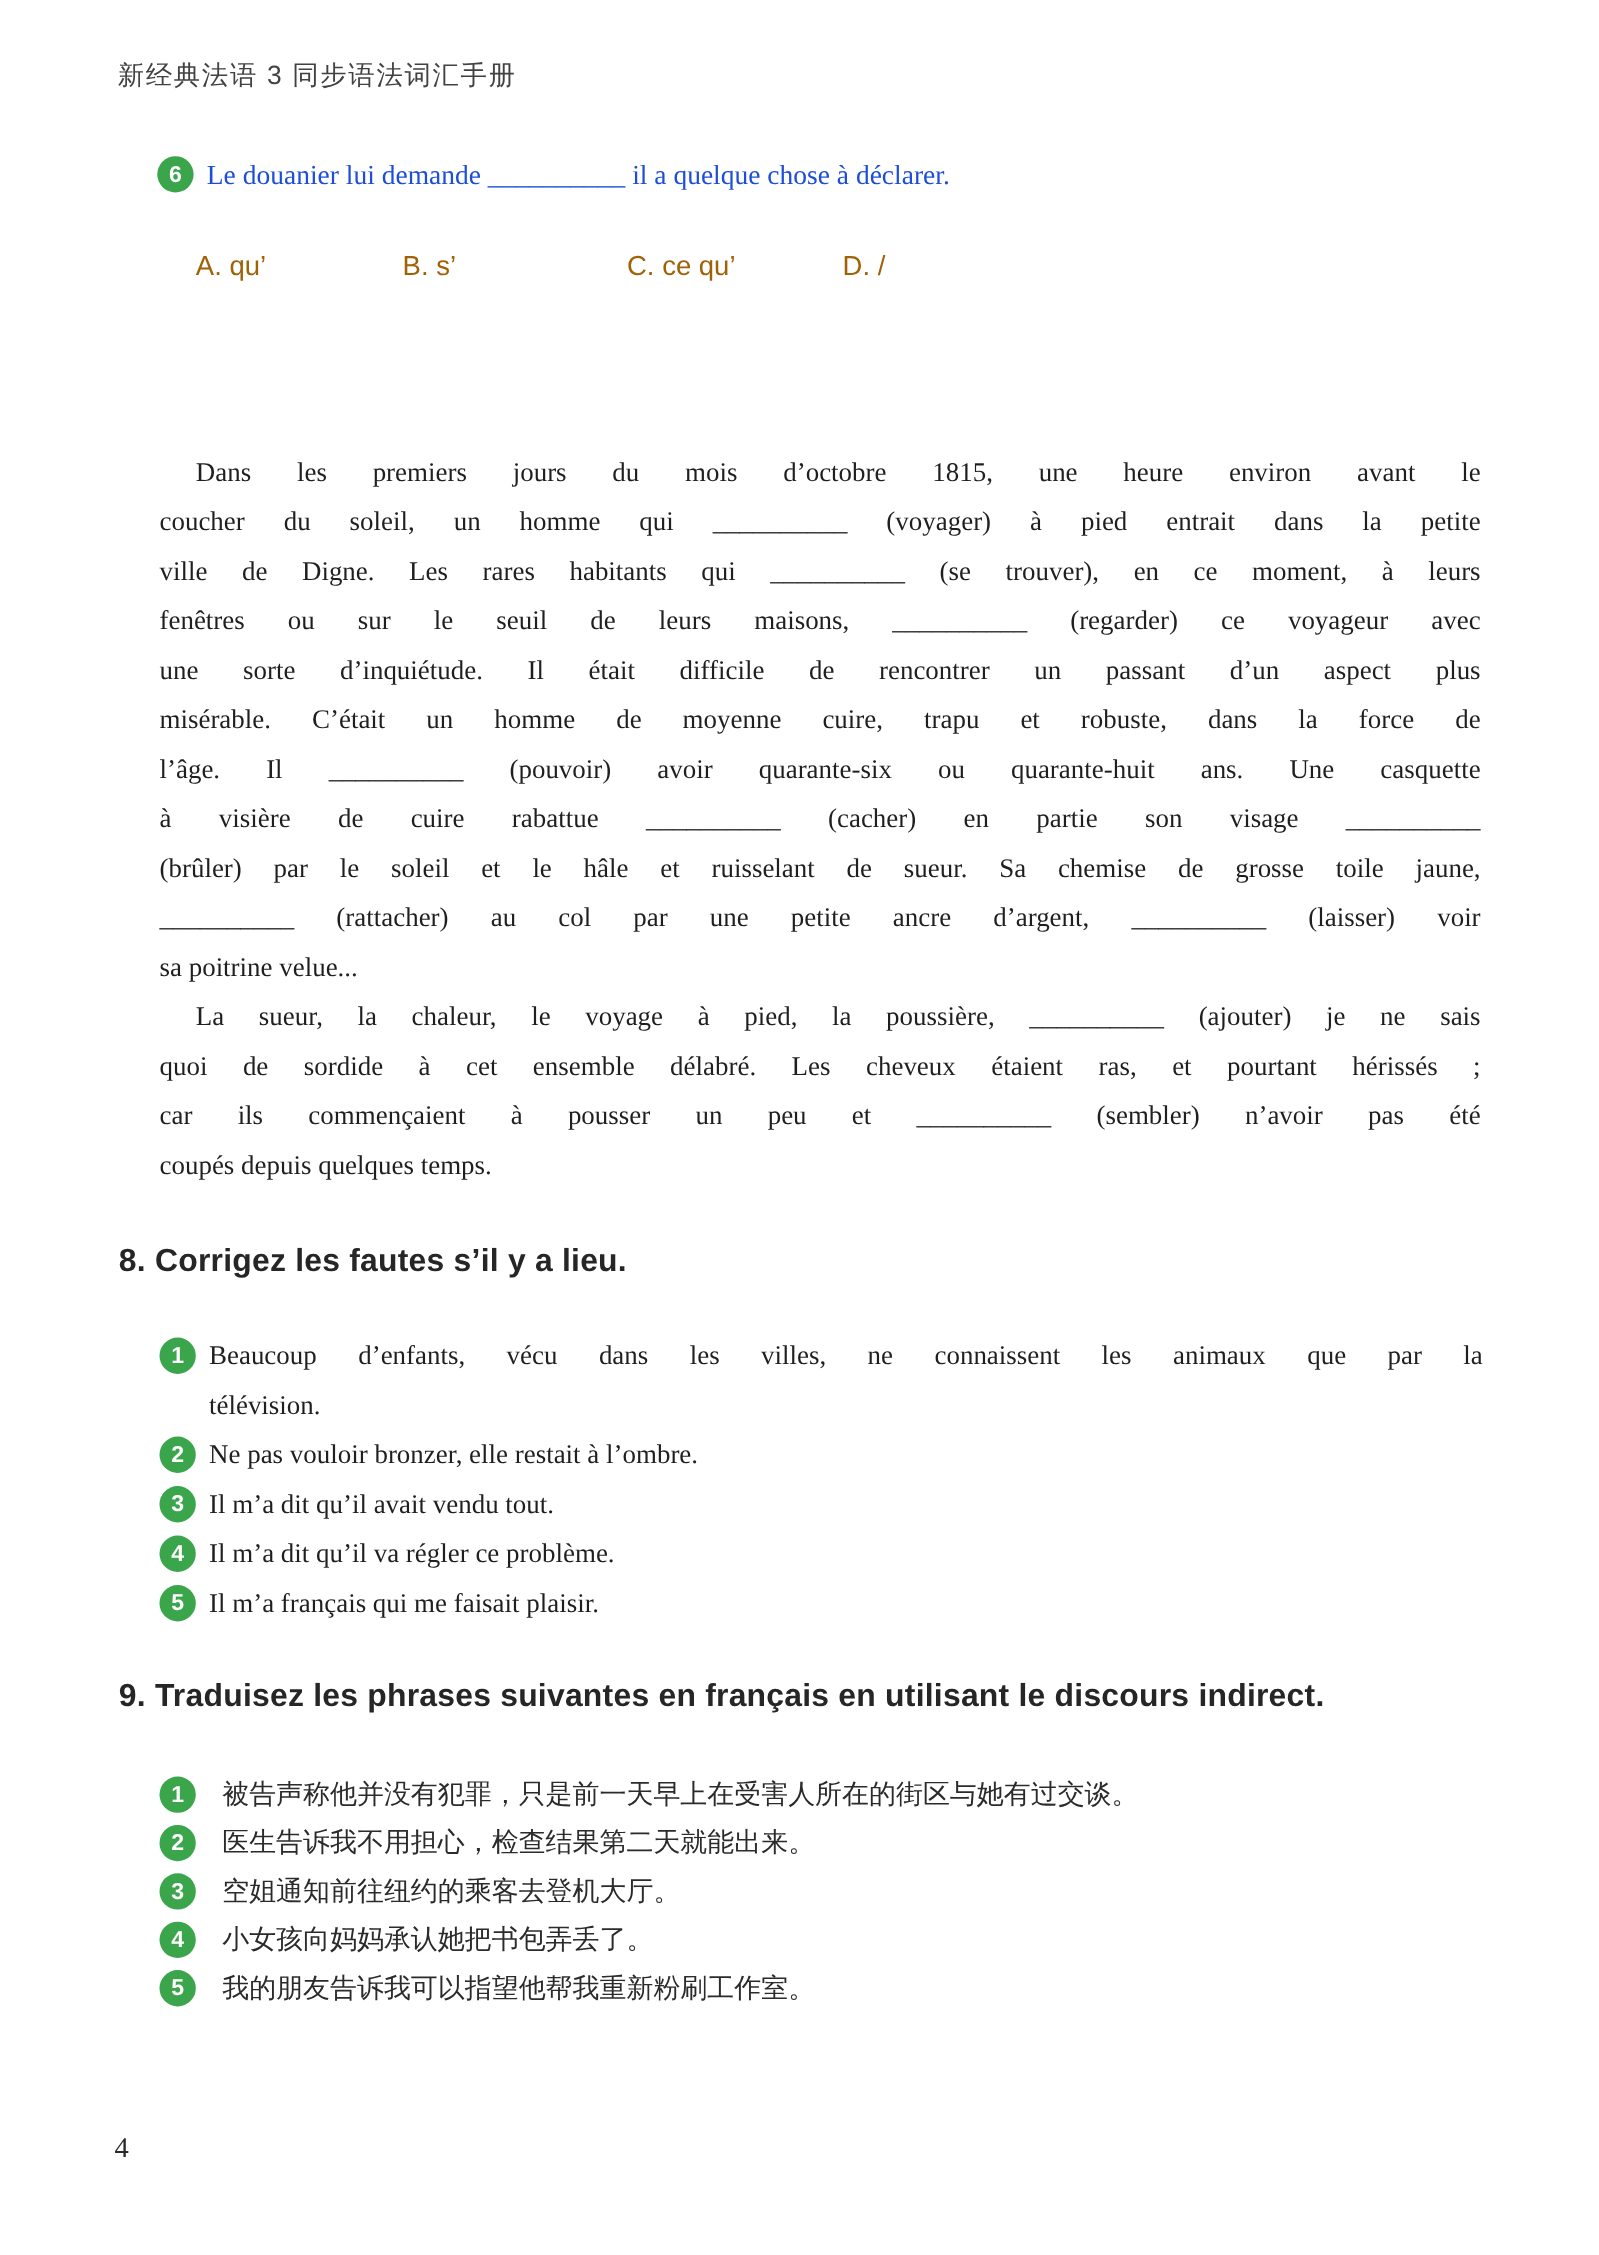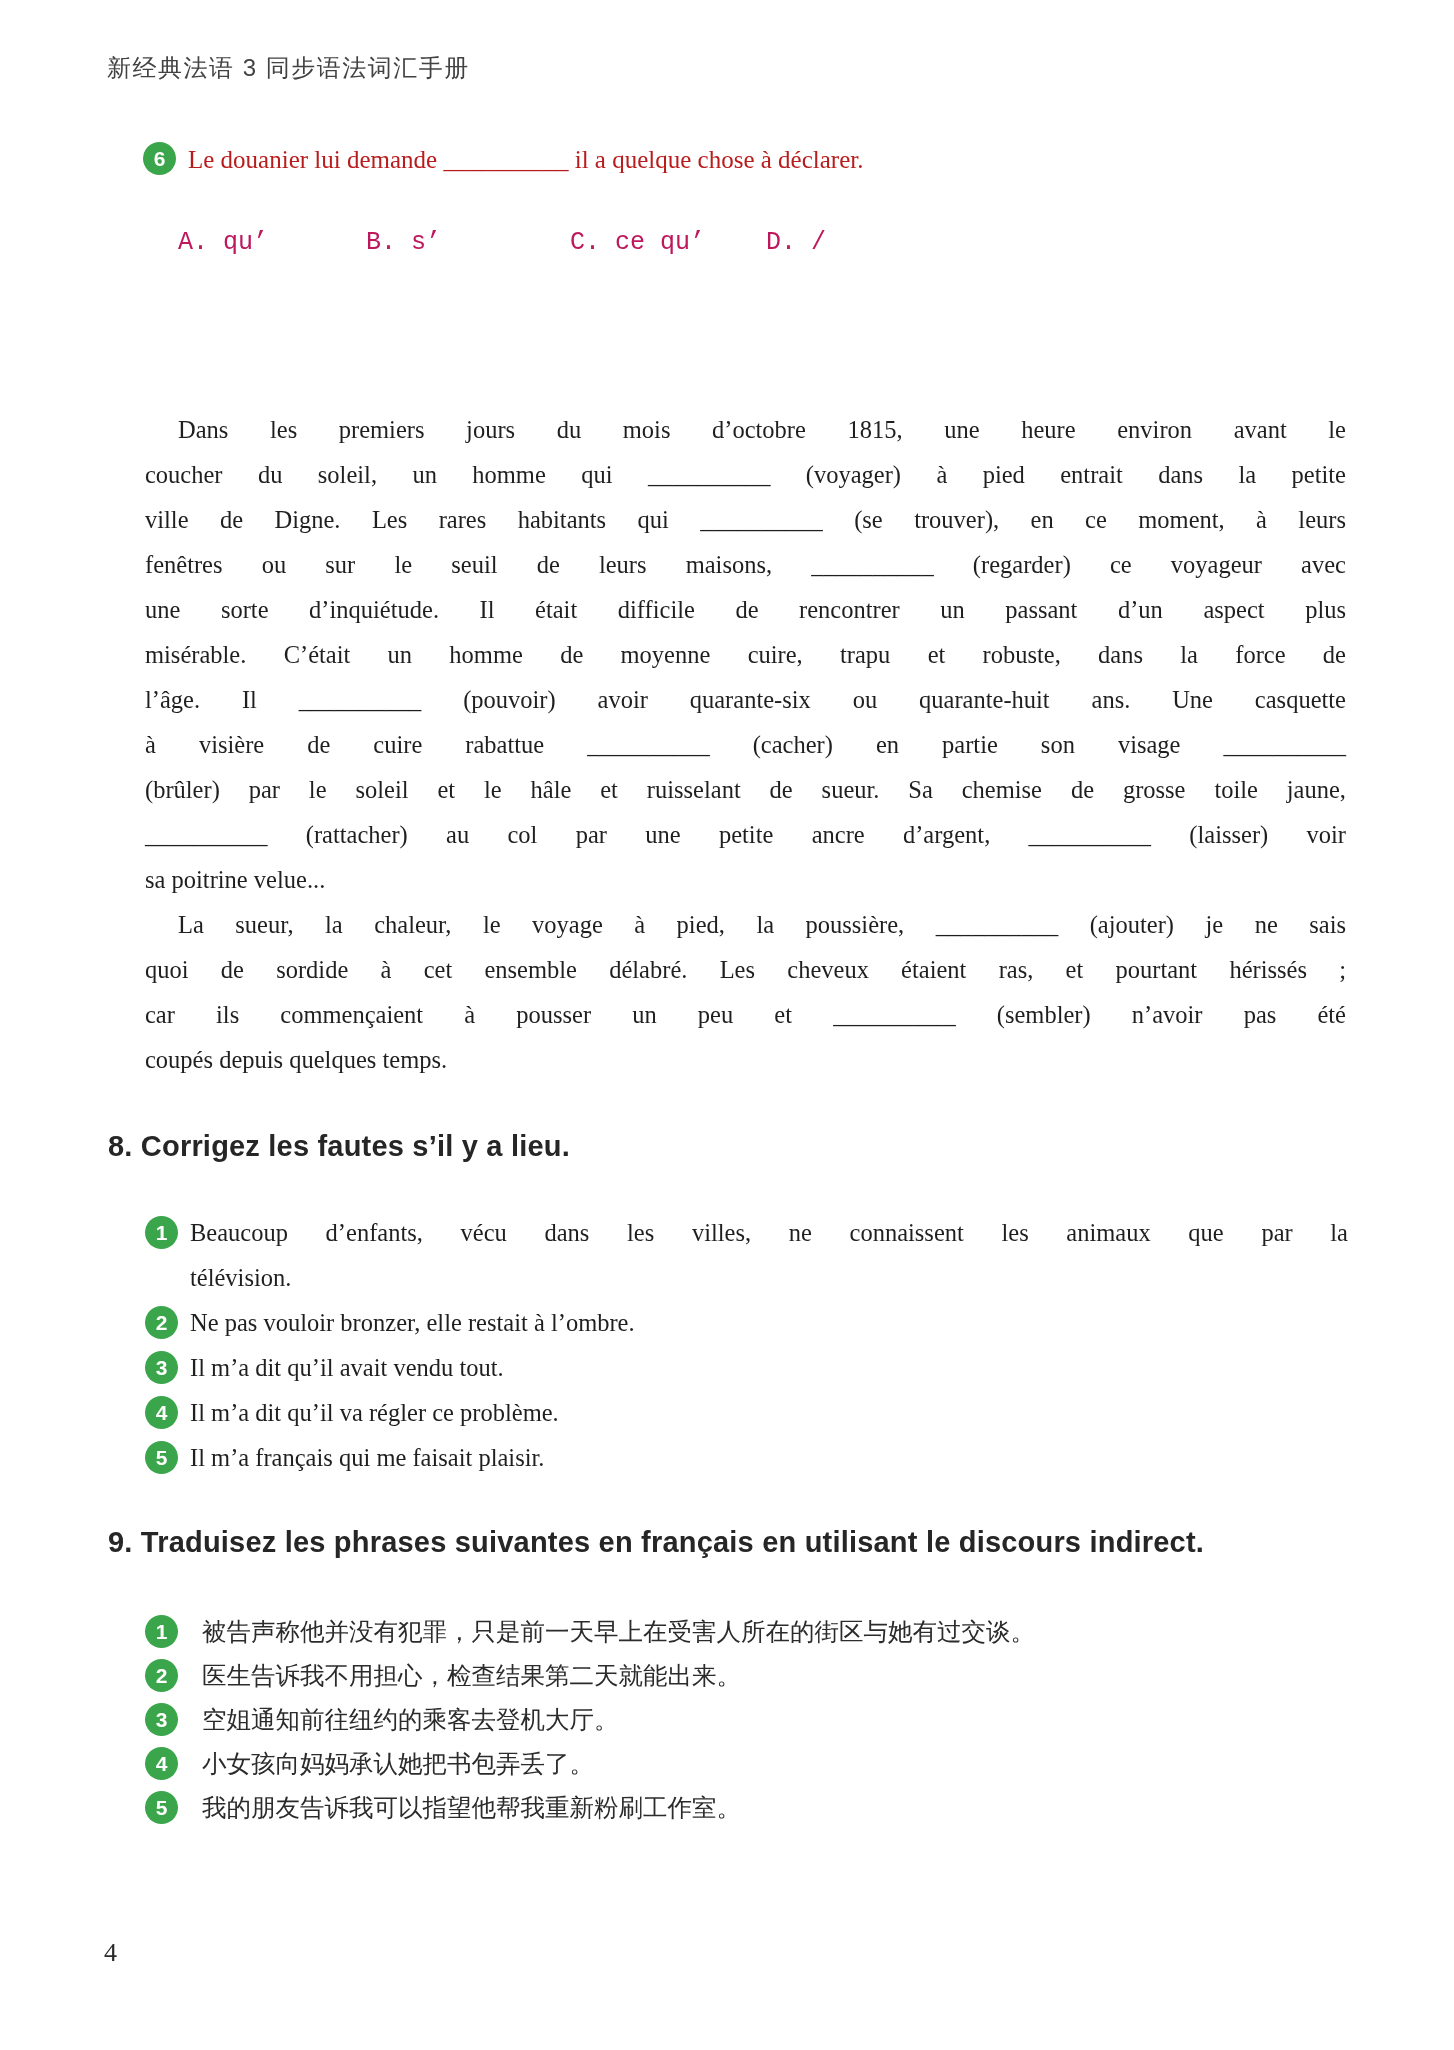--- a/index.html
+++ b/index.html
@@ -15,25 +15,25 @@
   }
 
   .badge {
     flex:0 0 auto; width:33px; height:33px; border-radius:50%;
     background:#3aa54b; color:#ffffff; text-align:center;
     font-family:"Liberation Sans","DejaVu Sans",sans-serif;
     font-weight:700; font-size:21px; line-height:33px;
   }
 
   .q6 { position:absolute; left:143px; top:142px; width:1210px; display:flex; gap:12px; }
-  .q6-text { font-family:"Liberation Serif","DejaVu Serif",serif; font-size:25px; line-height:36px; color:#b91c1c; }
+  .q6-text { font-family:"Liberation Serif","DejaVu Serif",serif; font-size:25px; line-height:36px; color:#1d4ed8; }
 
   .options {
     position:absolute; left:178px; top:228px;
-    font-family:Liberation Mono, monospace; font-size:25px; color:#be185d;
+    font-family:Liberation Sans, sans-serif; font-size:25px; color:#a16207;
   }
   .opt { display:inline-block; }
   .optA { width:188px; }
   .optB { width:204px; }
   .optC { width:196px; }
 
   .heading {
     position:absolute; left:108px;
     font-family:"Liberation Sans","DejaVu Sans",sans-serif;
     font-weight:700; font-size:29px; color:#262626; letter-spacing:0.2px;

